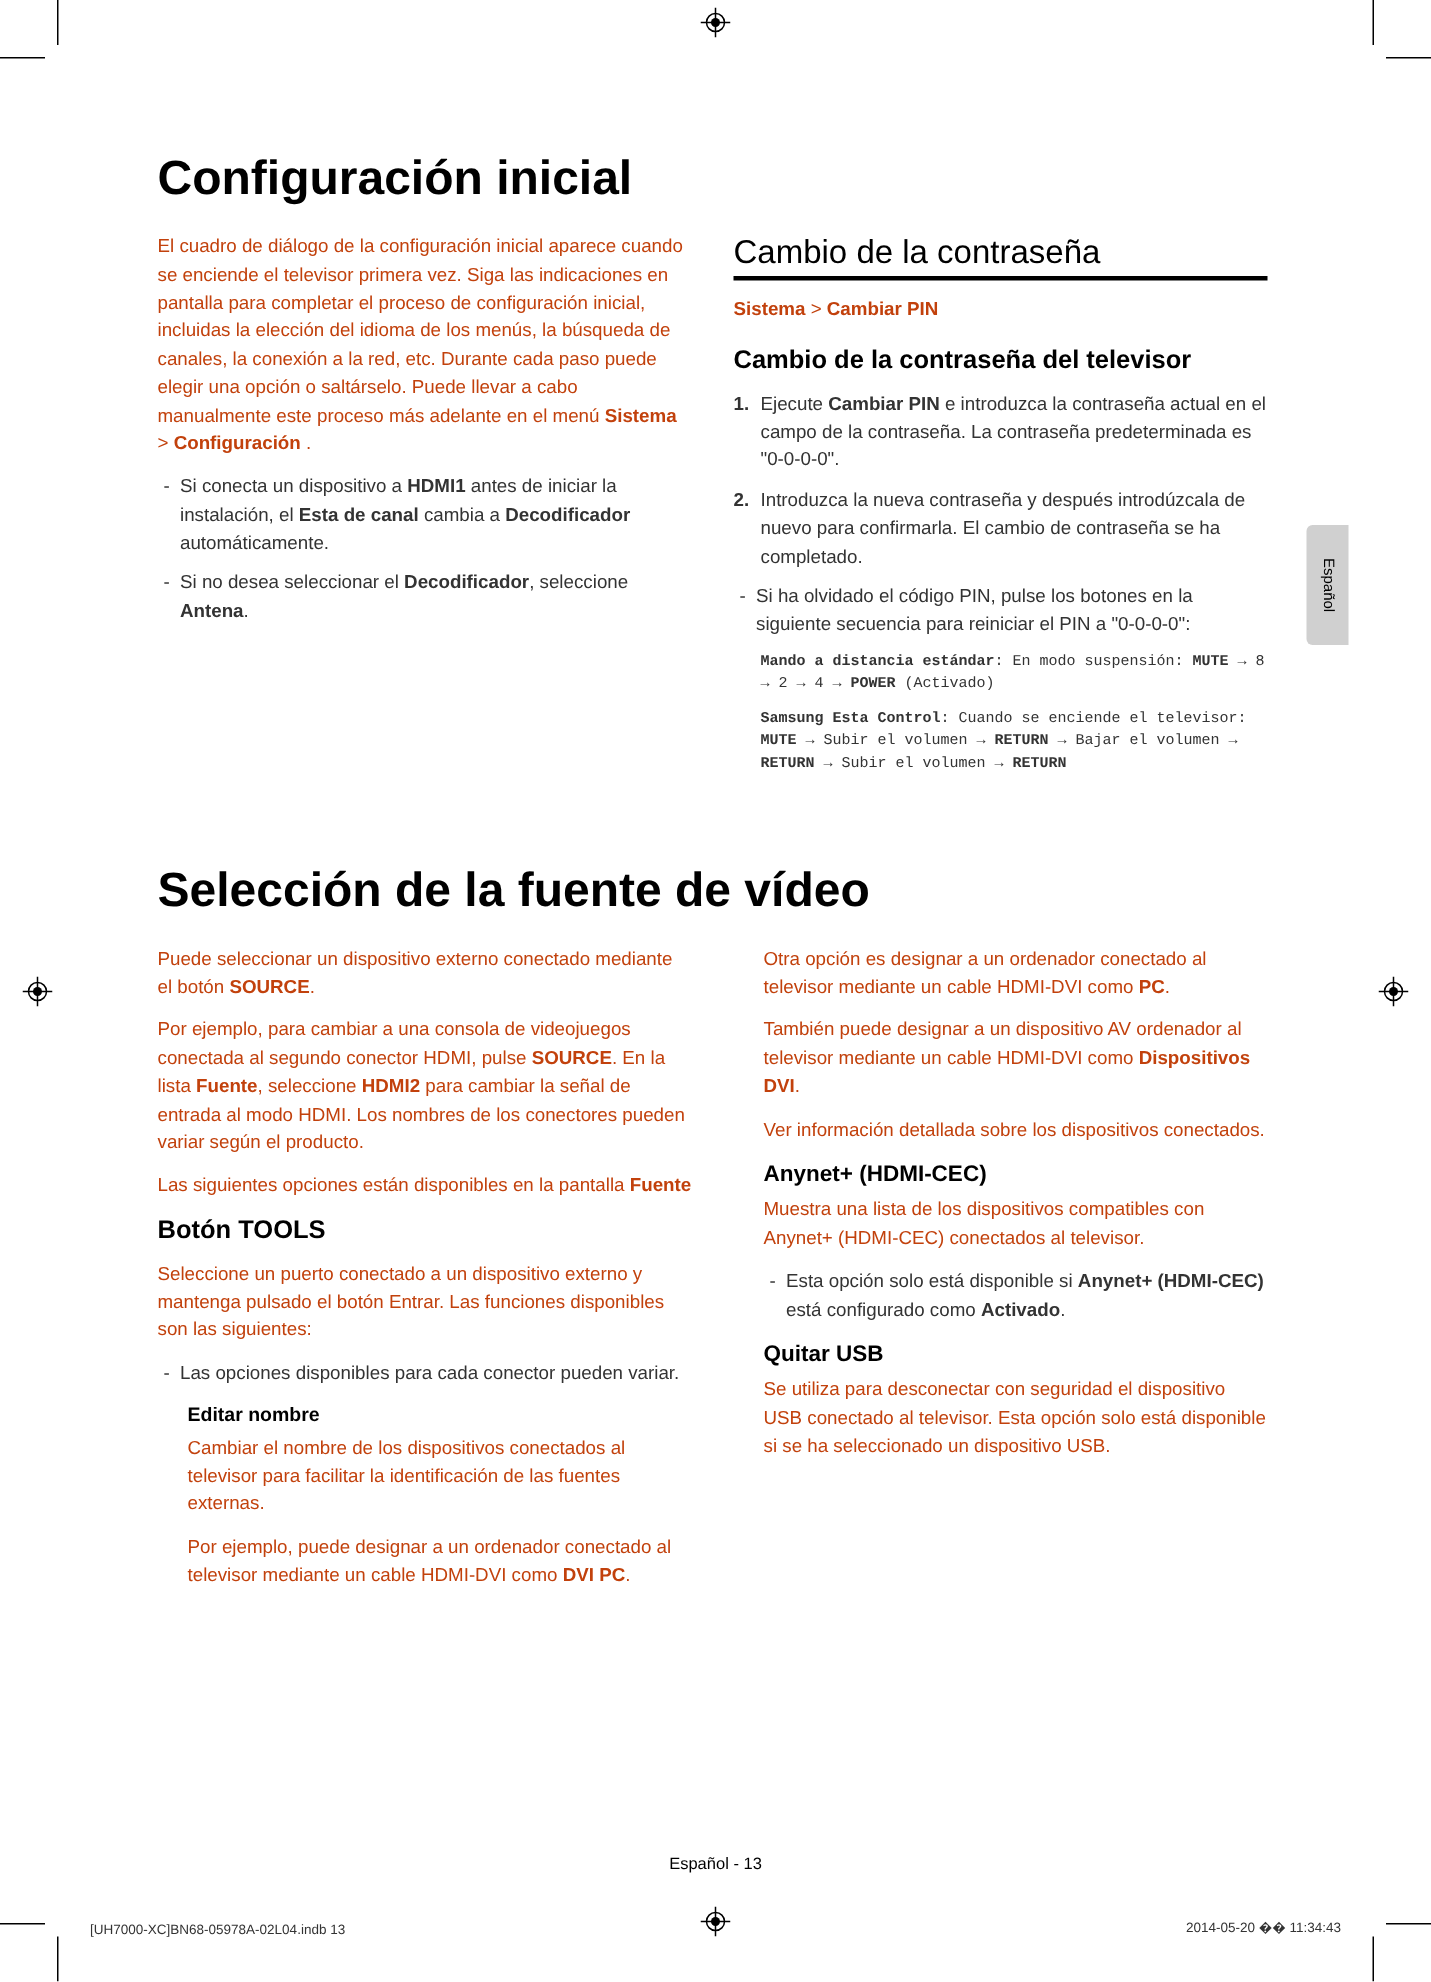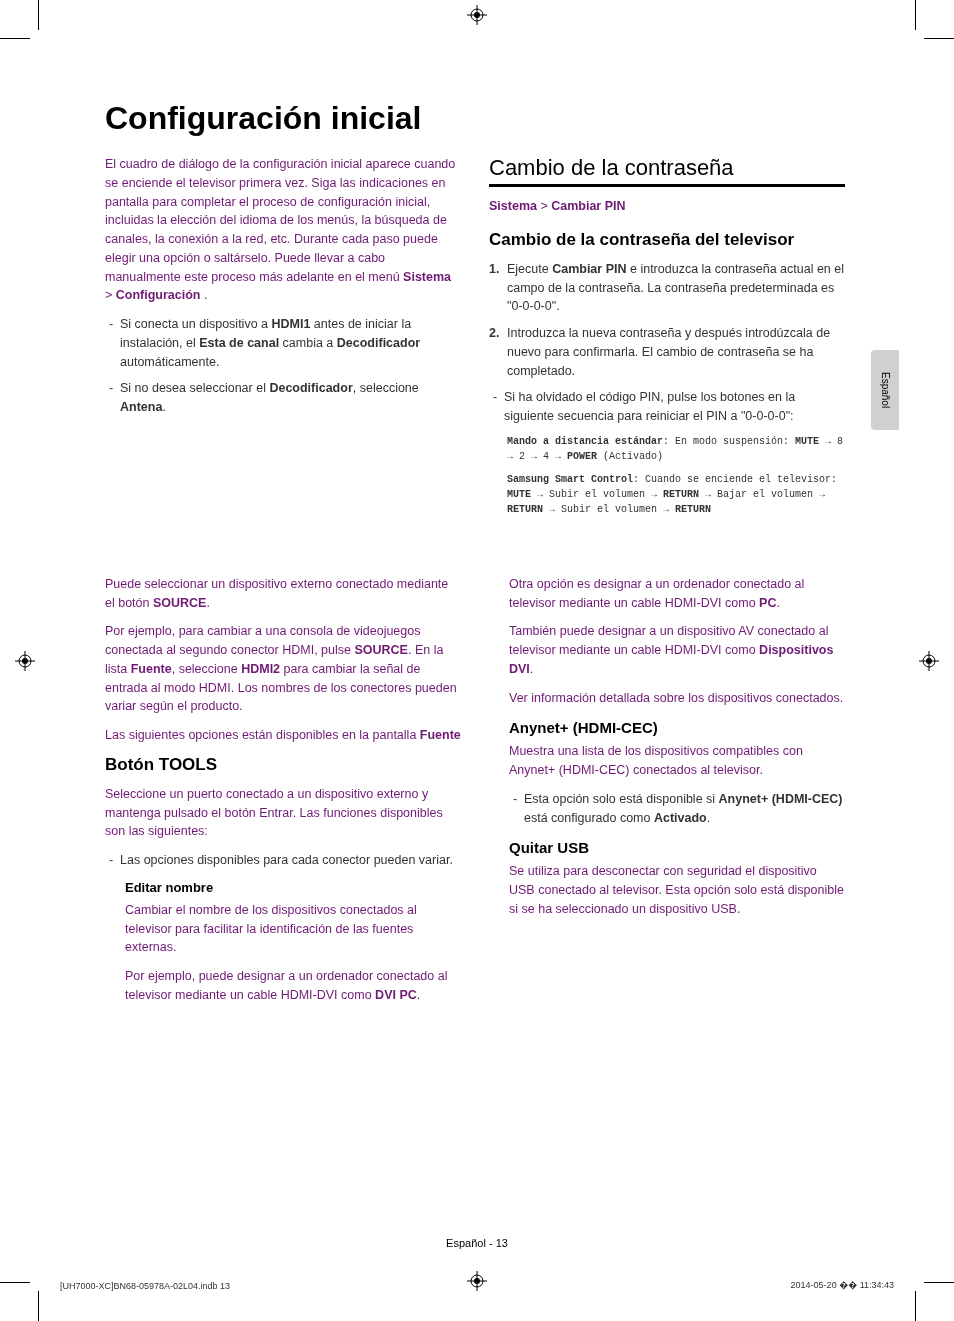--- a/index.html
+++ b/index.html
@@ -79,21 +79,21 @@
   }
   .two-col {
     display: flex;
     gap: 28px;
   }
   .col { flex: 1; }
   p {
     font-size: 12.5px;
     line-height: 1.5;
     margin-bottom: 10px;
-    color: #701a75;
+    color: #c2410c;
   }
   .indent { padding-left: 20px; }
   .bullet-item {
     display: flex;
     font-size: 12.5px;
     line-height: 1.5;
     margin-bottom: 8px;
     color: #333;
   }
   .bullet-item .dash { width: 15px; flex-shrink: 0; padding-left: 4px; }
@@ -210,26 +210,27 @@
         <span>Introduzca la nueva contraseña y después introdúzcala de nuevo para confirmarla. El cambio de contraseña se ha completado.</span>
       </div>
       <div class="bullet-item">
         <span class="dash">-</span>
         <span>Si ha olvidado el código PIN, pulse los botones en la siguiente secuencia para reiniciar el PIN a "0-0-0-0":</span>
       </div>
       <p class="sub-p">
         <span class="b">Mando a distancia estándar</span><span>: En modo suspensión: </span><span class="b">MUTE</span><span> → 8 → 2 → 4 → </span><span class="b">POWER</span><span> (Activado)</span>
       </p>
       <p class="sub-p">
-        <span class="b">Samsung Smart Control</span><span>: Cuando se enciende el televisor: </span><span class="b">MUTE</span><span> → Subir el volumen → </span><span class="b">RETURN</span><span> → Bajar el volumen → </span><span class="b">RETURN</span><span> → Subir el volumen → </span><span class="b">RETURN</span>
+        <span class="b">Samsung Esta Control</span><span>: Cuando se enciende el televisor: </span><span class="b">MUTE</span><span> → Subir el volumen → </span><span class="b">RETURN</span><span> → Bajar el volumen → </span><span class="b">RETURN</span><span> → Subir el volumen → </span><span class="b">RETURN</span>
       </p>
     </div>
   </div>
 
   <div class="section2">
+    <h1>Selección de la fuente de vídeo</h1>
     <div class="two-col">
       <div class="col">
         <p>
           <span>Puede seleccionar un dispositivo externo conectado mediante el botón </span><span class="b">SOURCE</span><span>.</span>
         </p>
         <p>
           <span>Por ejemplo, para cambiar a una consola de videojuegos conectada al segundo conector HDMI, pulse </span><span class="b">SOURCE</span><span>. En la lista </span><span class="b">Fuente</span><span>, seleccione </span><span class="b">HDMI2</span><span> para cambiar la señal de entrada al modo HDMI. Los nombres de los conectores pueden variar según el producto.</span>
         </p>
         <p>
           <span>Las siguientes opciones están disponibles en la pantalla </span><span class="b">Fuente</span>
@@ -245,21 +246,21 @@
         <p class="indent">
           <span>Por ejemplo, puede designar a un ordenador conectado al televisor mediante un cable HDMI-DVI como </span><span class="b">DVI PC</span><span>.</span>
         </p>
       </div>
 
       <div class="col">
         <p class="indent">
           <span>Otra opción es designar a un ordenador conectado al televisor mediante un cable HDMI-DVI como </span><span class="b">PC</span><span>.</span>
         </p>
         <p class="indent">
-          <span>También puede designar a un dispositivo AV conectado al televisor mediante un cable HDMI-DVI como </span><span class="b">Dispositivos DVI</span><span>.</span>
+          <span>También puede designar a un dispositivo AV ordenador al televisor mediante un cable HDMI-DVI como </span><span class="b">Dispositivos DVI</span><span>.</span>
         </p>
         <p class="indent">Ver información detallada sobre los dispositivos conectados.</p>
         <h4 class="indent">Anynet+ (HDMI-CEC)</h4>
         <p class="indent">Muestra una lista de los dispositivos compatibles con Anynet+ (HDMI-CEC) conectados al televisor.</p>
         <div class="bullet-item indent">
           <span class="dash">-</span>
           <span><span>Esta opción solo está disponible si </span><span class="b">Anynet+ (HDMI-CEC)</span><span> está configurado como </span><span class="b">Activado</span><span>.</span></span>
         </div>
         <h4 class="indent">Quitar USB</h4>
         <p class="indent">Se utiliza para desconectar con seguridad el dispositivo USB conectado al televisor. Esta opción solo está disponible si se ha seleccionado un dispositivo USB.</p>

